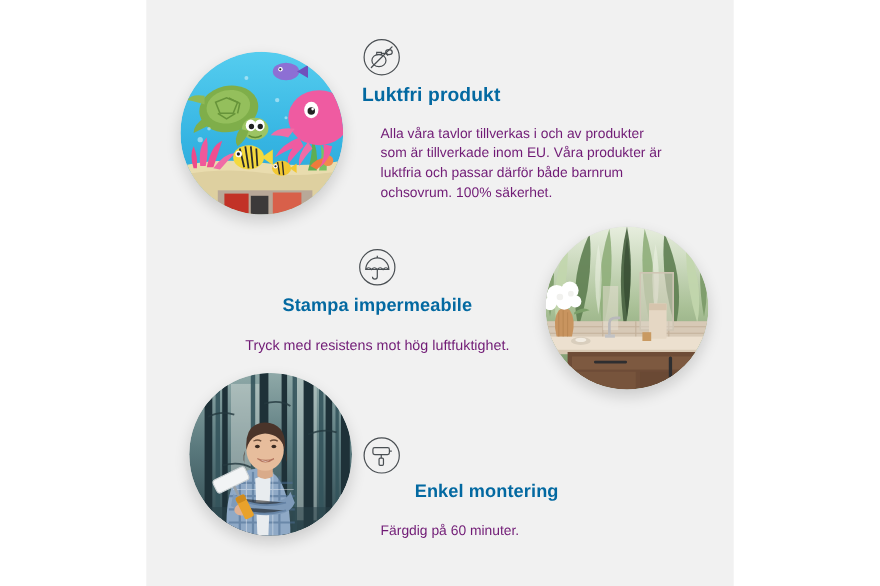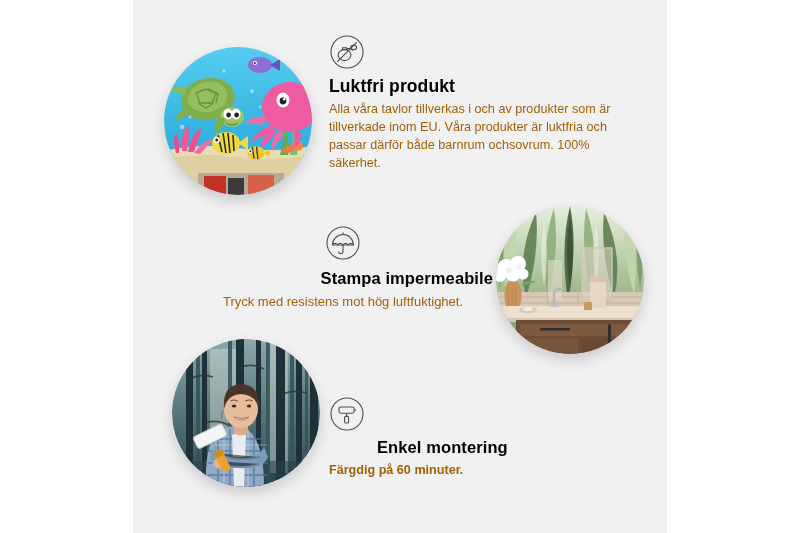--- a/index.html
+++ b/index.html
@@ -55,48 +55,48 @@
   .icon-wrap {
     width: 36px;
     height: 36px;
     display: block;
   }
   .icon-wrap svg { display: block; width: 36px; height: 36px; }
 
   .f-title {
     font-size: 17.5px;
     font-weight: bold;
-    color: #000000;
+    color: #0369a1;
     letter-spacing: .1px;
     margin: 6px 0 5px 0;
     line-height: 1.15;
   }
   .f-body {
     font-size: 12.6px;
-    color: #a16207;
+    color: #701a75;
     line-height: 1.42;
-    margin: 0;
+    margin: 17px;
   }
 
   
   #block1-photo { left: 31px;  top: 47px;  width: 148px; height: 148px; }
   #block1-text  { left: 196px; top: 34px;  width: 290px; text-align: left; }
 
   
   #block2-photo { left: 363px; top: 206px; width: 148px; height: 148px; }
   #block2-text  { left: 60px;  top: 225px; width: 300px; text-align: center; }
   #block2-text .icon-wrap { margin: 0 auto; }
-  #block2-text .f-title { font-size: 16.5px; margin-top: 8px; text-align: right; }
+  #block2-text .f-title { font-size: 16.5px; margin-top: 8px; }
   #block2-text .f-body  { font-size: 13px; }
 
   
   #block3-photo { left: 39px;  top: 339px; width: 148px; height: 148px; }
   #block3-text  { left: 196px; top: 396px; width: 280px; text-align: left; }
   #block3-text .f-title { font-size: 16.5px; margin-left: 48px; }
-  #block3-text .f-body  { font-size: 12.6px; font-weight: bold; }
+  #block3-text .f-body  { font-size: 12.6px; }
 </style>
 </head>
 <body>
 
 <div class="page">
   <div class="panel">
 
     <div class="feature photo" id="block1-photo">
       <svg viewBox="0 0 148 148" preserveAspectRatio="xMidYMid slice">
         <defs>

